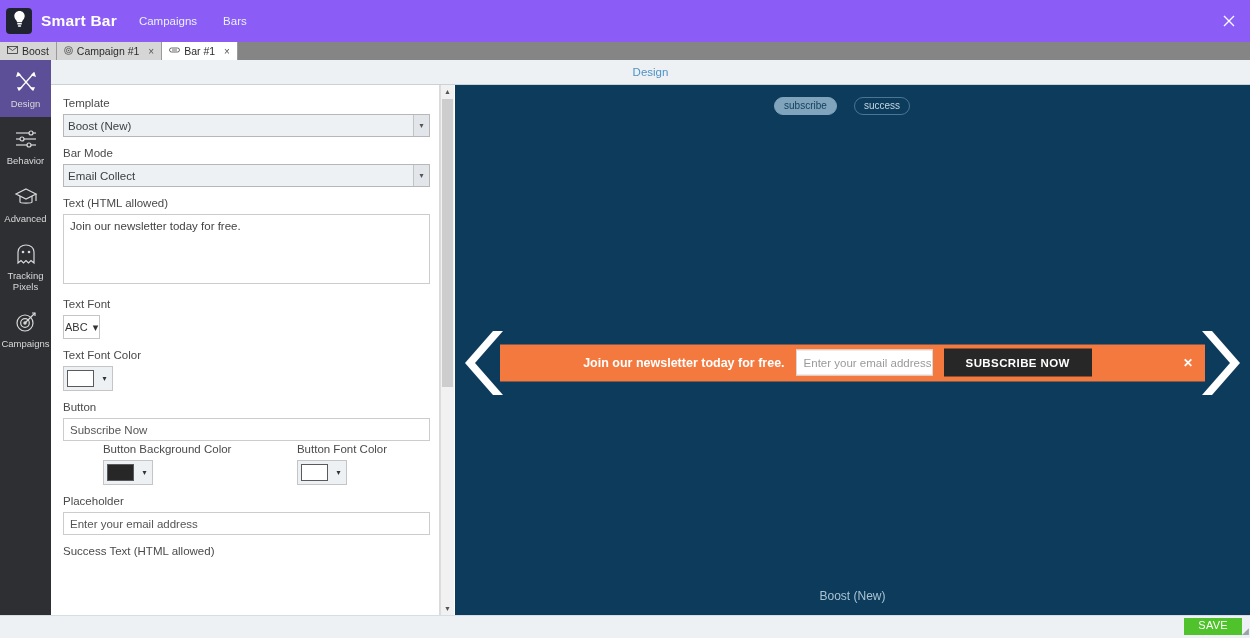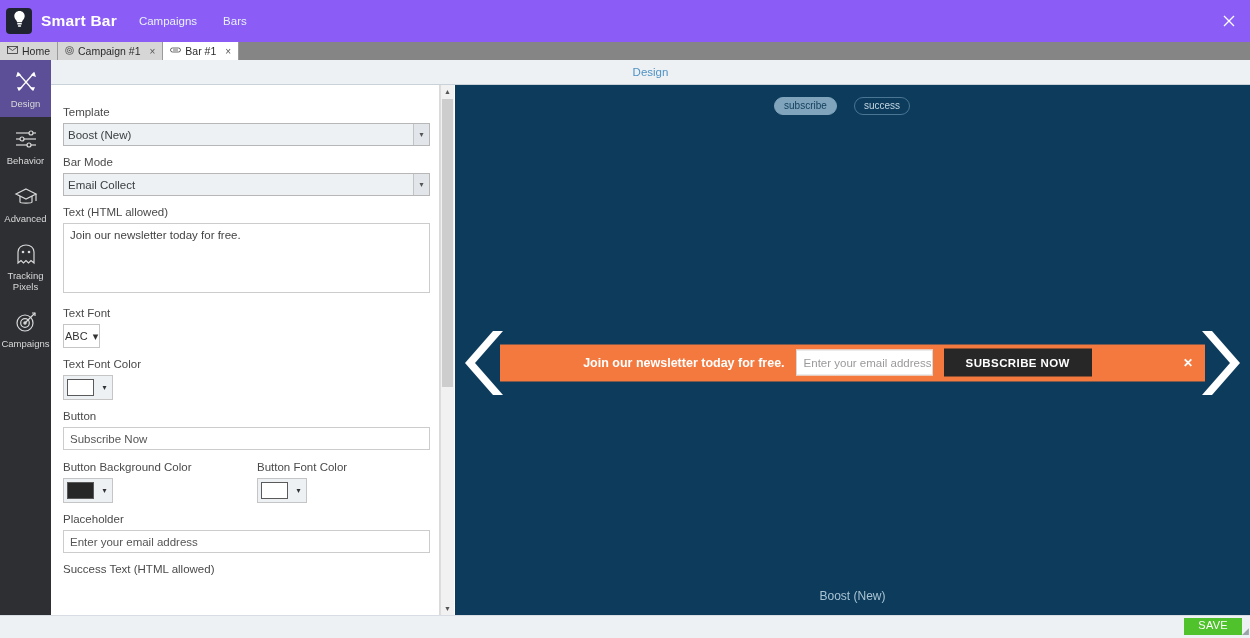--- a/index.html
+++ b/index.html
@@ -73,21 +73,21 @@
   
   .panel {
     position: absolute; left: 51px; top: 85px; width: 389px; height: 530px;
     background: #ffffff; overflow: hidden;
     border-right: 1px solid #dadada;
   }
   .panel-inner { padding: 10px 12px 0 12px; }
   .field-label {
     font-size: 11.5px; color: #4a4a4a; margin: 10px 0 5px 0;
   }
-  .field-label:first-child { margin-top: 11px; }
+  .field-label:first-child { margin-top: 2px; }
   select.ctl {
     width: 367px; height: 23px; font-size: 11.5px; color: #3c4043;
     border: 1px solid #b7b7b7; background: #eef1f4;
     padding: 0 4px; font-family: "Liberation Sans", sans-serif;
     -webkit-appearance: none; appearance: none;
   }
   .select-wrap { position: relative; width: 367px; }
   .select-arrow {
     position: absolute; right: 1px; top: 1px; width: 16px; height: 21px;
     background: #e2e6ea; border-left: 1px solid #c3c3c3;
@@ -114,21 +114,21 @@
     display: inline-flex; align-items: stretch;
     border: 1px solid #c5c5c5; background: #eef1f4; height: 25px;
   }
   .color-swatch {
     width: 27px; margin: 3px; border: 1px solid #5a5a5a;
   }
   .color-caret {
     display: flex; align-items: center; justify-content: center;
     width: 15px; font-size: 8px; color: #333;
   }
-  .two-col { display: flex; }
+  .two-col { display: flex; justify-content: center; }
   .two-col > div:first-child { width: 194px; }
 
   
   .panel-scroll {
     position: absolute; left: 440px; top: 85px; width: 14px; height: 530px;
     background: #f1f1f1; border-left: 1px solid #dcdcdc;
   }
   .ps-arrow {
     position: absolute; left: 0; width: 13px; height: 13px;
     display: flex; align-items: center; justify-content: center;
@@ -234,21 +234,21 @@
 </div>
 
 <div class="tabstrip">
   <div class="tab">
     <span class="tab-ico">
       <svg width="11" height="8" viewBox="0 0 11 8">
           <rect x=".5" y=".5" width="10" height="7" fill="none" stroke="#333" stroke-width=".8"></rect>
           <path d="M.7 1 L5.5 4.5 L10.3 1" fill="none" stroke="#333" stroke-width=".8"></path>
         </svg>
     </span>
-    <span>Home</span>
+    <span>Boost</span>
   </div>
   <div class="tab">
     <span class="tab-ico">
       <svg width="9" height="9" viewBox="0 0 9 9">
           <circle cx="4.5" cy="4.5" r="4" fill="none" stroke="#555" stroke-width=".8"></circle>
           <circle cx="4.5" cy="4.5" r="2.2" fill="none" stroke="#555" stroke-width=".8"></circle>
           <circle cx="4.5" cy="4.5" r=".8" fill="#555"></circle>
         </svg>
     </span>
     <span>Campaign #1</span>

